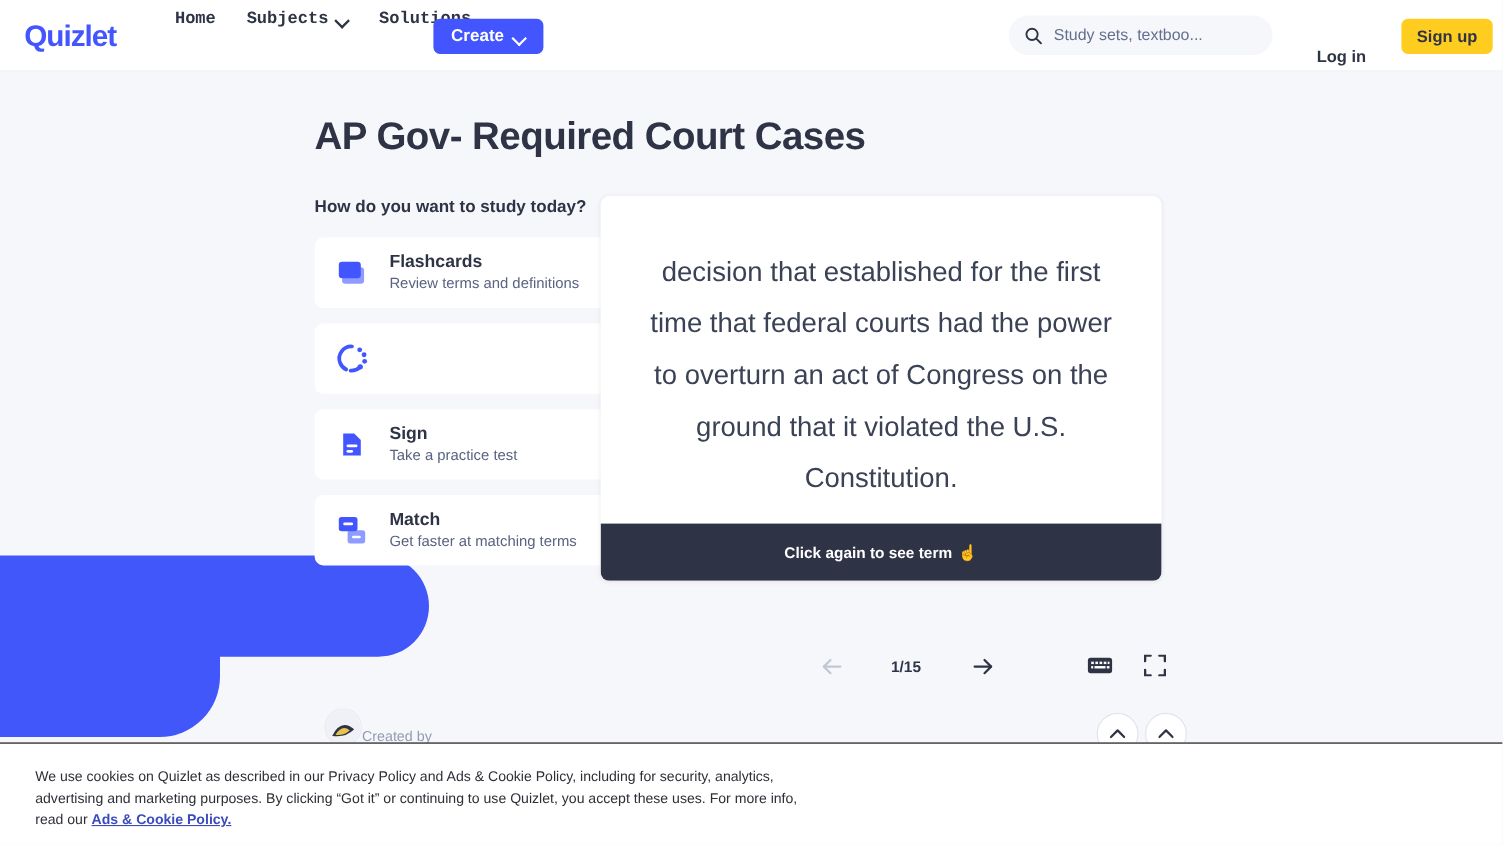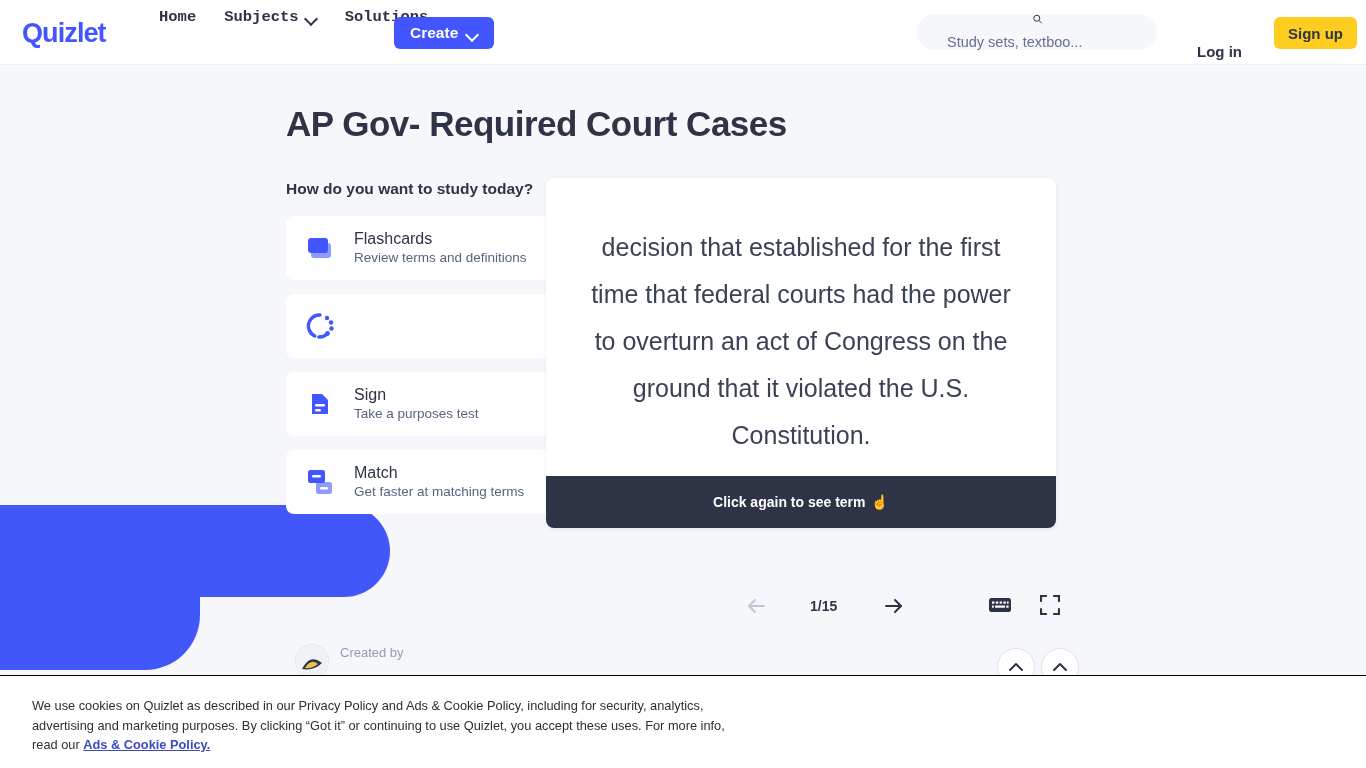--- a/index.html
+++ b/index.html
@@ -50,21 +50,20 @@
     padding: 0 16px; font-size: 15.5px; font-weight: bold;
     cursor: pointer; border: none;
     font-family: "Liberation Sans", sans-serif;
   }
   .search-wrap {
     position: absolute; left: 917px; top: 14px;
     width: 240px; height: 36px;
     background: #f6f7fb; border-radius: 18px;
     display: flex; align-items: center; padding: 0 14px; gap: 10px;
     cursor: text;
-    flex-direction: column;
   }
   .search-input {
     border: none; background: transparent; outline: none;
     font-size: 14.5px; color: #646f90;
     font-family: "Liberation Sans", sans-serif;
     width: 180px;
   }
   .search-input::placeholder { color: #646f90; }
   .login-link {
     position: absolute; left: 1197px; top: 24px;
@@ -106,21 +105,21 @@
     position: absolute; left: 286px; top: 216px;
     width: 300px; z-index: 2;
   }
   .mode-row {
     background: #fff; border-radius: 8px;
     height: 64px; margin-bottom: 14px;
     display: flex; align-items: center; padding-left: 14px;
     cursor: pointer;
   }
   .mode-ico { width: 40px; height: 40px; flex: 0 0 40px; margin-right: 14px; position: relative; }
-  .mode-label { font-size: 16px; font-weight: normal; color: #2e3445; line-height: 1.25; }
+  .mode-label { font-size: 16px; font-weight: bold; color: #2e3445; line-height: 1.25; }
   .mode-desc { font-size: 13.5px; color: #586380; line-height: 1.3; }
 
   
   .card {
     position: absolute; left: 546px; top: 178px;
     width: 510px; height: 350px;
     background: #fff; border-radius: 8px;
     box-shadow: 0 1px 4px rgba(40,50,80,0.09);
     z-index: 3; overflow: hidden;
   }
@@ -144,21 +143,21 @@
   }
   .ctl { position: absolute; cursor: pointer; }
   .counter {
     position: absolute; left: 80px; top: 8px;
     font-size: 14px; color: #2e3445; font-weight: bold;
   }
 
   
   .created-row {
     position: absolute; left: 296px; top: 645px; z-index: 2;
-    display: flex; align-items: flex-start; gap: 12px;
+    display: flex; align-items: flex-end; gap: 1px;
   }
   .avatar {
     width: 32px; height: 32px; border-radius: 50%;
     background: #ffffff; overflow: hidden; position: relative;
     box-shadow: 0 0 0 1px #e6e8ef;
   }
   .created-label { font-size: 13px; color: #939bb4; }
   .round-btn {
     position: absolute; width: 38px; height: 38px; border-radius: 50%;
     background: #fff; border: 1px solid #dfe3ed; z-index: 2;
@@ -253,21 +252,21 @@
   <div class="mode-row">
     <div class="mode-ico">
       <svg width="40" height="40" viewBox="0 0 40 40">
         <path d="M12 10 h10 l6 6 v14 a0 0 0 0 1 0 0 h-16 z" fill="#4255ff" rx="2"></path>
         <rect x="15" y="20" width="10" height="2.6" rx="1.3" fill="#ffffff"></rect>
         <rect x="15" y="25" width="6" height="2.6" rx="1.3" fill="#ffffff"></rect>
       </svg>
     </div>
     <div>
       <div class="mode-label">Sign</div>
-      <div class="mode-desc">Take a purposes test</div>
+      <div class="mode-desc">Take a practice test</div>
     </div>
   </div>
 
   <div class="mode-row">
     <div class="mode-ico">
       <svg width="40" height="40" viewBox="0 0 40 40">
         <rect x="16" y="20" width="16" height="12" rx="2.5" fill="#8e9bff"></rect>
         <rect x="20" y="25" width="8" height="2.4" rx="1.2" fill="#ffffff"></rect>
         <rect x="8" y="8" width="17" height="13" rx="2.5" fill="#4255ff"></rect>
         <rect x="12" y="13" width="9" height="2.6" rx="1.3" fill="#ffffff"></rect>

